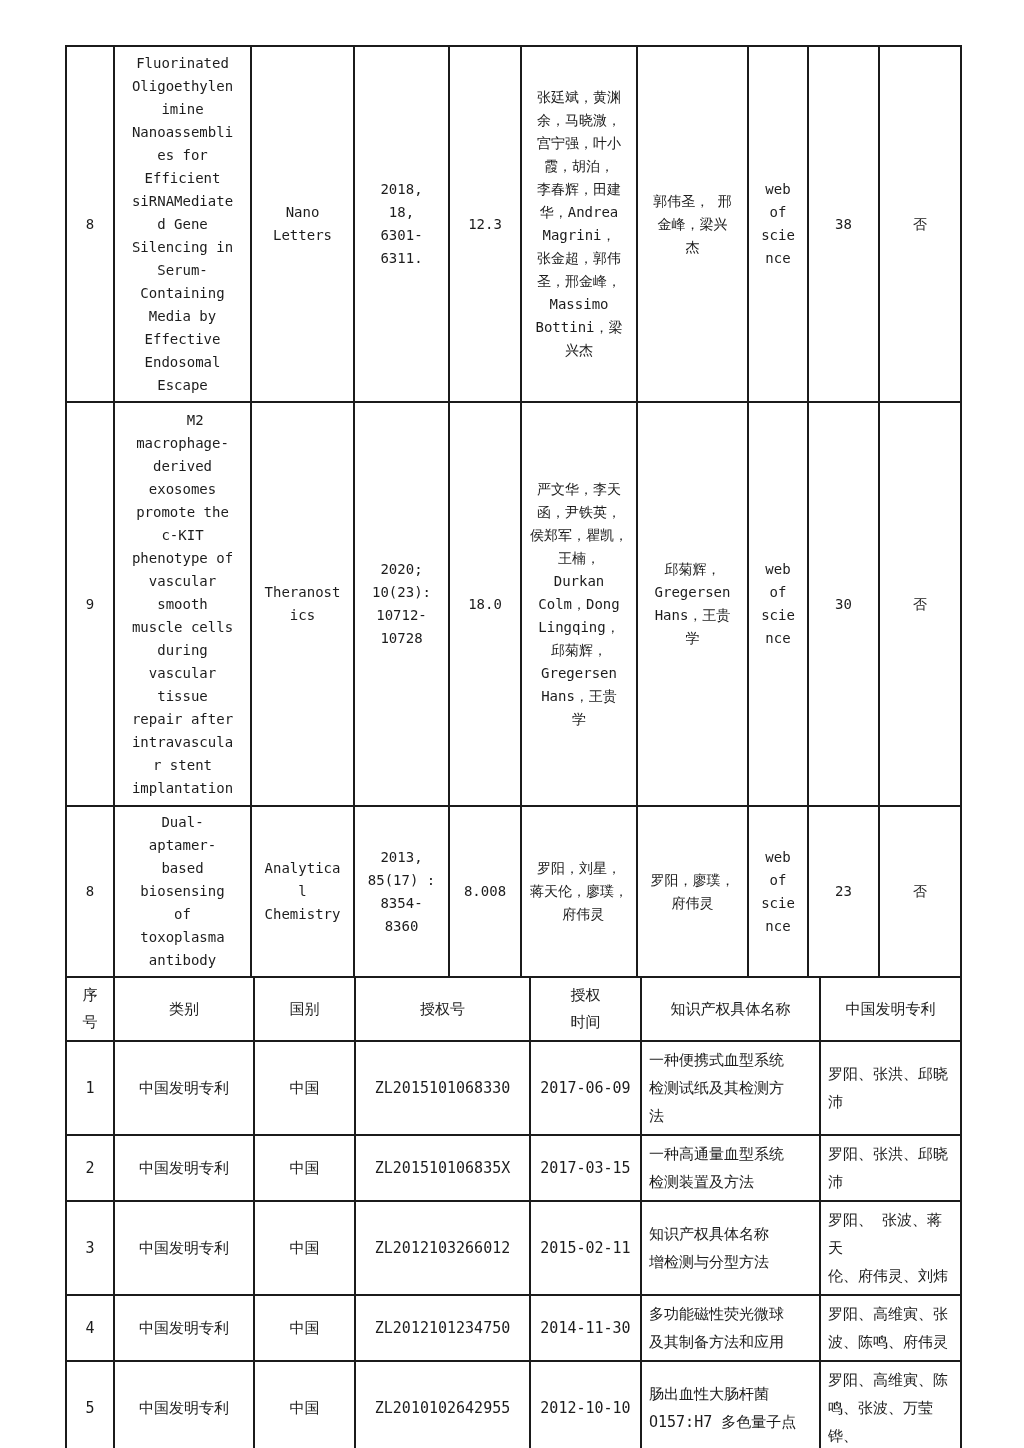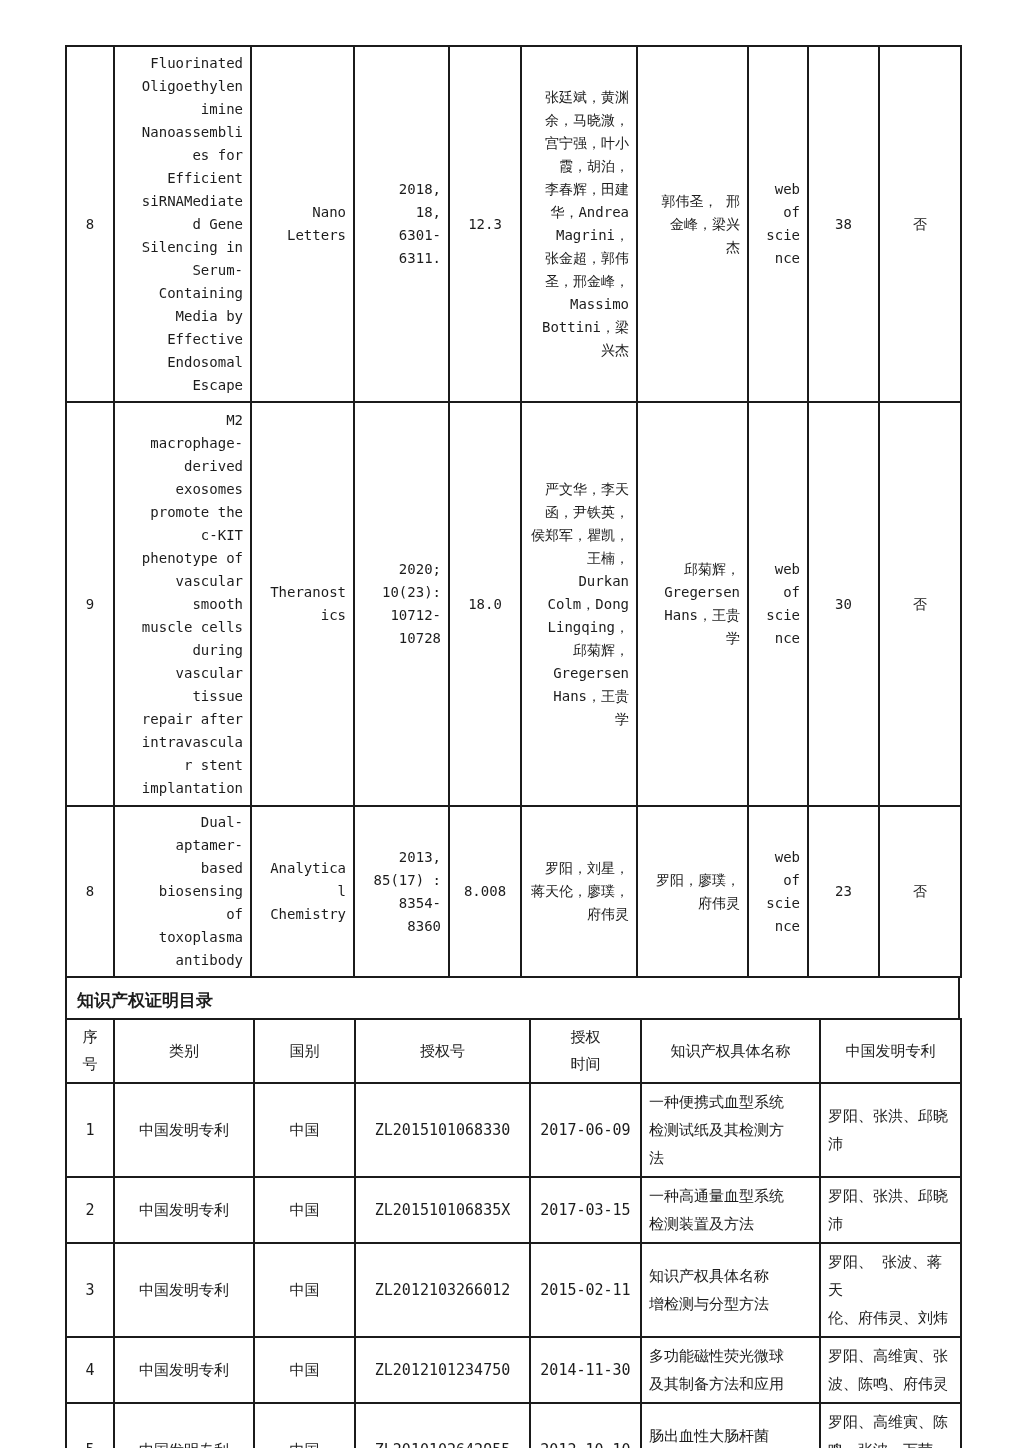--- a/index.html
+++ b/index.html
@@ -17,21 +17,21 @@
     border:2px solid #1b1b1b;
     vertical-align:middle;
     padding:4px 7px;
     white-space:pre-wrap;
     word-break:break-word;
     font-weight:normal;
   }
   
   .pub-table td{font-size:14px;line-height:23px;}
   .c-center{text-align:center;}
-  .c-left{text-align:right;}
+  .c-left{text-align:center;}
   
   .section-band{
     border:2px solid #1b1b1b;
     margin-top:-2px;
     height:44px;
     line-height:44px;
     font-size:17px;
     font-weight:bold;
     padding-left:10px;
     box-sizing:border-box;
@@ -181,21 +181,20 @@
         <td class="c-left">web
 of
 scie
 nce</td>
         <td class="c-center">23</td>
         <td class="c-center">否</td>
       </tr>
     </tbody>
       </table>
 
-    <div class="section-band">知识产权证明目录</div>
 
     <table class="pat-table">
       <colgroup>
         <col style="width:48px">
           <col style="width:140px">
           <col style="width:101px">
         <col style="width:175px">
           <col style="width:111px">
           <col style="width:179px">
         <col style="width:141px">

